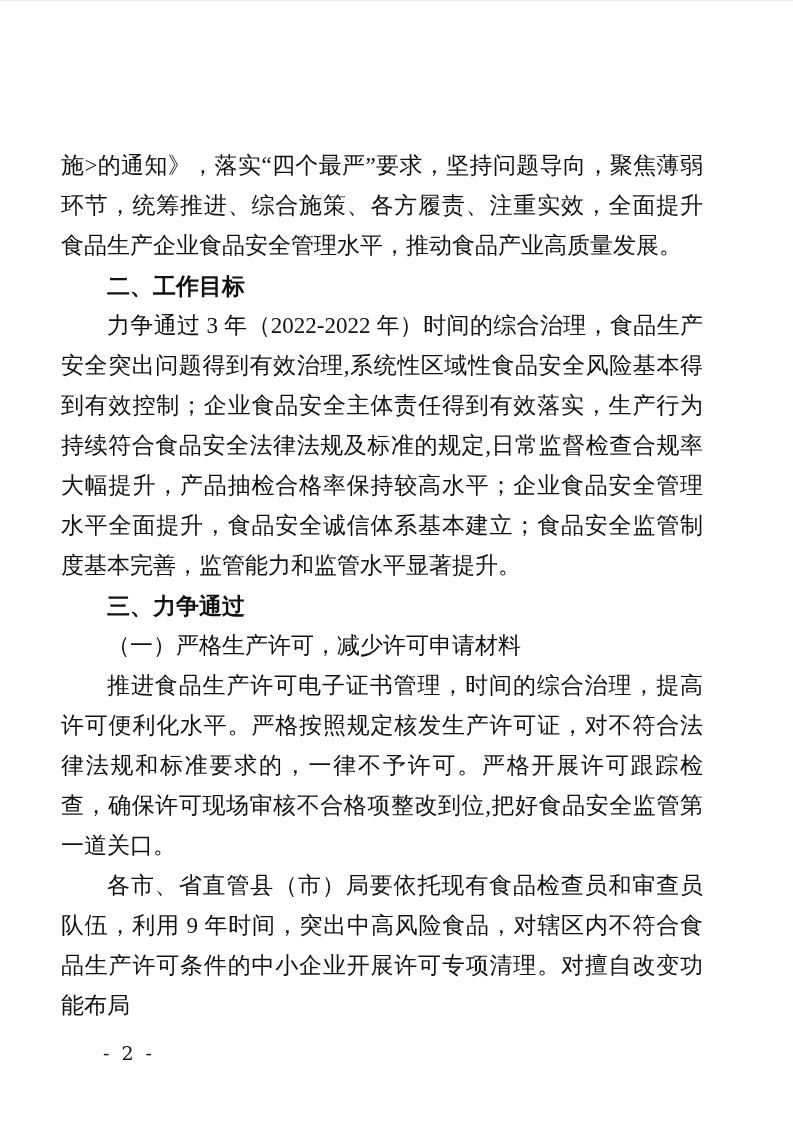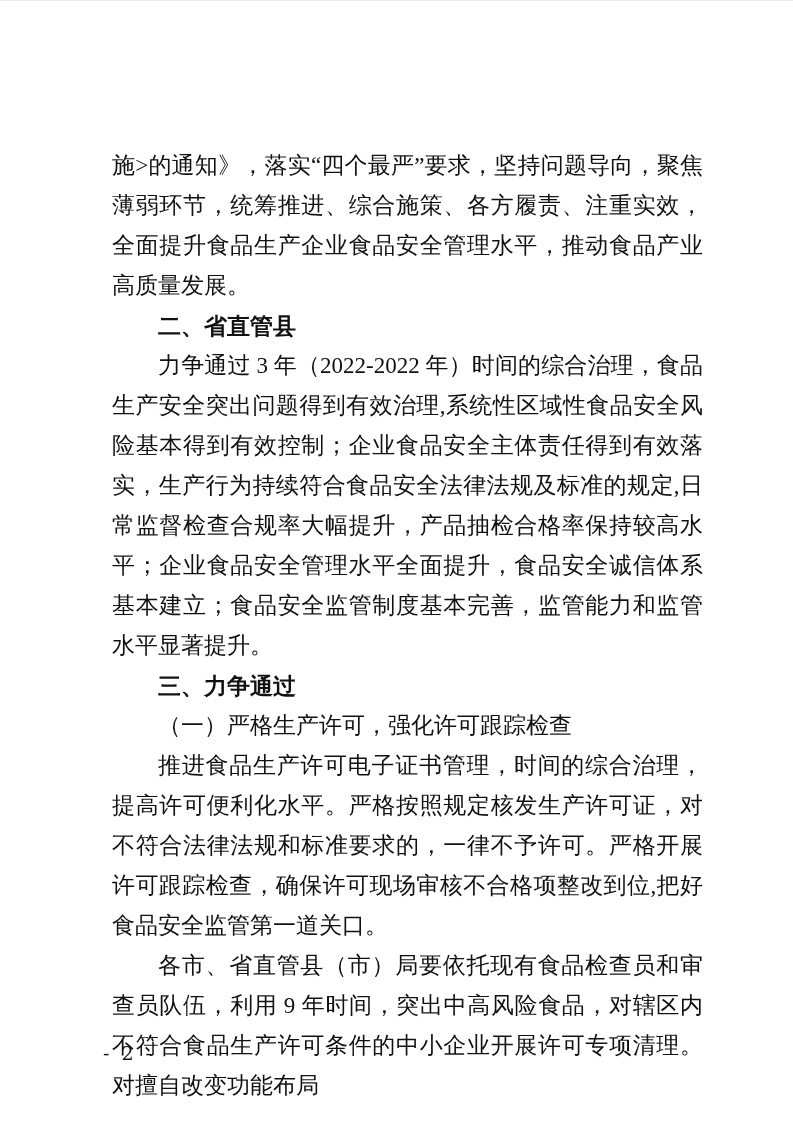--- a/index.html
+++ b/index.html
@@ -6,21 +6,21 @@
     margin: 0;
     padding: 0;
     background: #ffffff;
   }
   .page {
     position: relative;
     width: 793px;
     height: 1123px;
     background: #ffffff;
     box-sizing: border-box;
-    padding: 145px 90px 0 112px;
+    padding: 145px 90px 0 61px;
     overflow: hidden;
     border-top: 1px solid #ececec; 
   }
   .content {
     width: 100%;
   }
   .content p,
   .content h2 {
     margin: 0;
     padding: 0;
@@ -60,21 +60,21 @@
     letter-spacing: 3px;
     color: #111111;
   }
 </style>
 </head>
 <body>
 
 <div class="page">
   <main class="content">
     <p class="body-text">施&gt;的通知》，落实“四个最严”要求，坚持问题导向，聚焦薄弱环节，统筹推进、综合施策、各方履责、注重实效，全面提升食品生产企业食品安全管理水平，推动食品产业高质量发展。</p>
-    <h2 class="heading">二、省直管县</h2>
+    <h2 class="heading">二、工作目标</h2>
     <p class="body-text indent">力争通过 3 年（2022-2022 年）时间的综合治理，食品生产安全突出问题得到有效治理,系统性区域性食品安全风险基本得到有效控制；企业食品安全主体责任得到有效落实，生产行为持续符合食品安全法律法规及标准的规定,日常监督检查合规率大幅提升，产品抽检合格率保持较高水平；企业食品安全管理水平全面提升，食品安全诚信体系基本建立；食品安全监管制度基本完善，监管能力和监管水平显著提升。</p>
     <h2 class="heading">三、力争通过</h2>
-    <p class="subheading">（一）严格生产许可，强化许可跟踪检查</p>
+    <p class="subheading">（一）严格生产许可，减少许可申请材料</p>
     <p class="body-text indent">推进食品生产许可电子证书管理，时间的综合治理，提高许可便利化水平。严格按照规定核发生产许可证，对不符合法律法规和标准要求的，一律不予许可。严格开展许可跟踪检查，确保许可现场审核不合格项整改到位,把好食品安全监管第一道关口。</p>
     <p class="body-text indent">各市、省直管县（市）局要依托现有食品检查员和审查员队伍，利用 9 年时间，突出中高风险食品，对辖区内不符合食品生产许可条件的中小企业开展许可专项清理。对擅自改变功能布局</p>
   </main>
   <div class="page-number">- 2 -</div>
 </div>
 
 </body></html>

